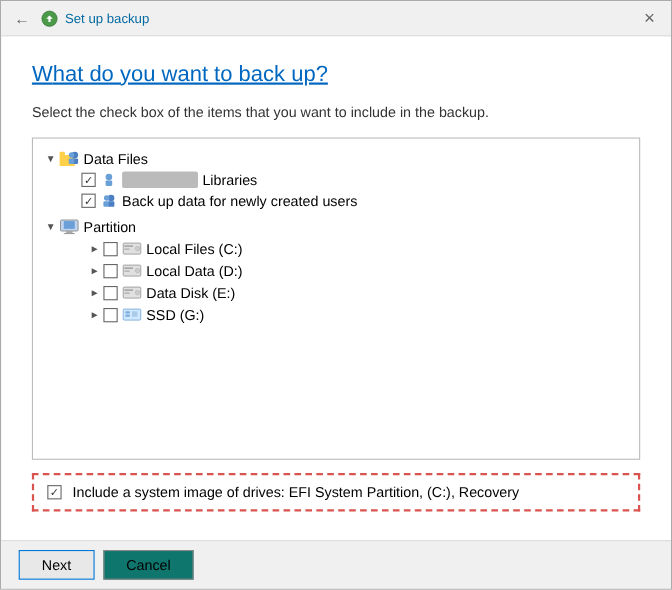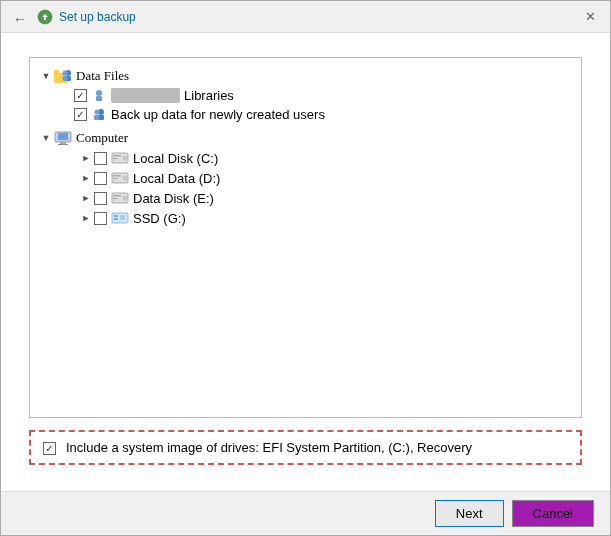--- a/index.html
+++ b/index.html
@@ -129,61 +129,60 @@
       color: #000;
     }
     .system-image-area {
       border: 2px dashed #d9534f;
       padding: 8px 12px;
       margin-bottom: 10px;
       background: #fff;
     }
     .system-image-row {
       display: flex;
-      align-items: center;
+      align-items: flex-start;
       gap: 6px;
     }
     .system-image-label {
       font-size: 13px;
       color: #000;
     }
     .system-image-desc {
       font-size: 12px;
       color: #444;
       margin-top: 6px;
       line-height: 1.4;
     }
     .footer {
       border-top: 1px solid #ddd;
       padding: 8px 16px;
       display: flex;
       align-items: center;
-      justify-content: flex-end;
+      justify-content: flex-start;
       gap: 8px;
       background: #f0f0f0;
     }
     .btn {
       padding: 5px 20px;
       font-size: 13px;
       cursor: pointer;
       border: 1px solid #888;
-      background: #a21caf;
+      background: #0f766e;
     }
     .btn-next {
       background: #e8e8e8;
       border: 1px solid #0078d7;
       color: #000;
     }
     .people-svg, .folder-svg, .comp-svg, .disk-svg {
       flex-shrink: 0;
       margin-right: 4px;
     }
     .group-label {
       font-weight: 500;
-      font-family: Liberation Serif, serif;
     }
   </style>
 </head>
 <body>
 
 <div class="window">
 
   <div class="title-bar">
     <div class="title-bar-left">
       <span class="back-btn">←</span>
@@ -191,20 +190,24 @@
       <svg class="title-icon" viewBox="0 0 16 16">
         <circle cx="8" cy="8" r="7" fill="#4a9a4a" stroke="#2d6b2d" stroke-width="0.5"></circle>
         <path d="M5 8 L8 5 L11 8 L9 8 L9 11 L7 11 L7 8 Z" fill="white"></path>
       </svg>
       <span class="title-text">Set up backup</span>
     </div>
     <span class="close-btn">✕</span>
   </div>
 
   <div class="content">
+    <div class="page-title">
+      <span>W</span><span>hat do you want to back up?</span>
+    </div>
+    <div class="subtitle">Select the check box of the items that you want to include in the backup.</div>
 
     <div class="tree-container">
 
       <div class="tree-item indent1">
         <span class="expand-btn">▼</span>
 
         <svg width="18" height="14" viewBox="0 0 18 14" class="people-svg">
           <rect x="0" y="4" width="14" height="10" rx="1" fill="#ffd04a"></rect>
           <rect x="0" y="1" width="5" height="4" rx="1" fill="#ffd04a"></rect>
           <circle cx="14" cy="4" r="3" fill="#4a7fc1"></circle>
@@ -239,33 +242,33 @@
       </div>
 
       <div class="tree-item indent1" style="margin-top:4px;">
         <span class="expand-btn">▼</span>
         <svg width="18" height="14" viewBox="0 0 18 14" class="comp-svg">
           <rect x="1" y="1" width="16" height="10" rx="1" fill="#c0d4f0" stroke="#888" stroke-width="0.8"></rect>
           <rect x="4" y="2" width="10" height="7" fill="#6a9fd8"></rect>
           <rect x="6" y="11" width="6" height="2" fill="#aaa"></rect>
           <rect x="4" y="13" width="10" height="1" fill="#888"></rect>
         </svg>
-        <span class="item-label group-label">Computer</span>
+        <span class="item-label group-label">Partition</span>
       </div>
 
       <div class="tree-item indent3">
         <span class="expand-btn">►</span>
         <div class="checkbox"></div>
         <svg width="18" height="14" viewBox="0 0 18 14" class="disk-svg">
           <rect x="1" y="2" width="16" height="10" rx="1" fill="#e0e0e0" stroke="#999" stroke-width="0.8"></rect>
           <circle cx="14" cy="7" r="2" fill="#ccc" stroke="#aaa" stroke-width="0.5"></circle>
           <rect x="2" y="4" width="8" height="1.5" rx="0.5" fill="#aaa"></rect>
           <rect x="2" y="7" width="5" height="1" rx="0.5" fill="#aaa"></rect>
         </svg>
-        <span class="item-label">Local Disk (C:)</span>
+        <span class="item-label">Local Files (C:)</span>
       </div>
 
       <div class="tree-item indent3">
         <span class="expand-btn">►</span>
         <div class="checkbox"></div>
         <svg width="18" height="14" viewBox="0 0 18 14" class="disk-svg">
           <rect x="1" y="2" width="16" height="10" rx="1" fill="#e0e0e0" stroke="#999" stroke-width="0.8"></rect>
           <circle cx="14" cy="7" r="2" fill="#ccc" stroke="#aaa" stroke-width="0.5"></circle>
           <rect x="2" y="4" width="8" height="1.5" rx="0.5" fill="#aaa"></rect>
           <rect x="2" y="7" width="5" height="1" rx="0.5" fill="#aaa"></rect>

